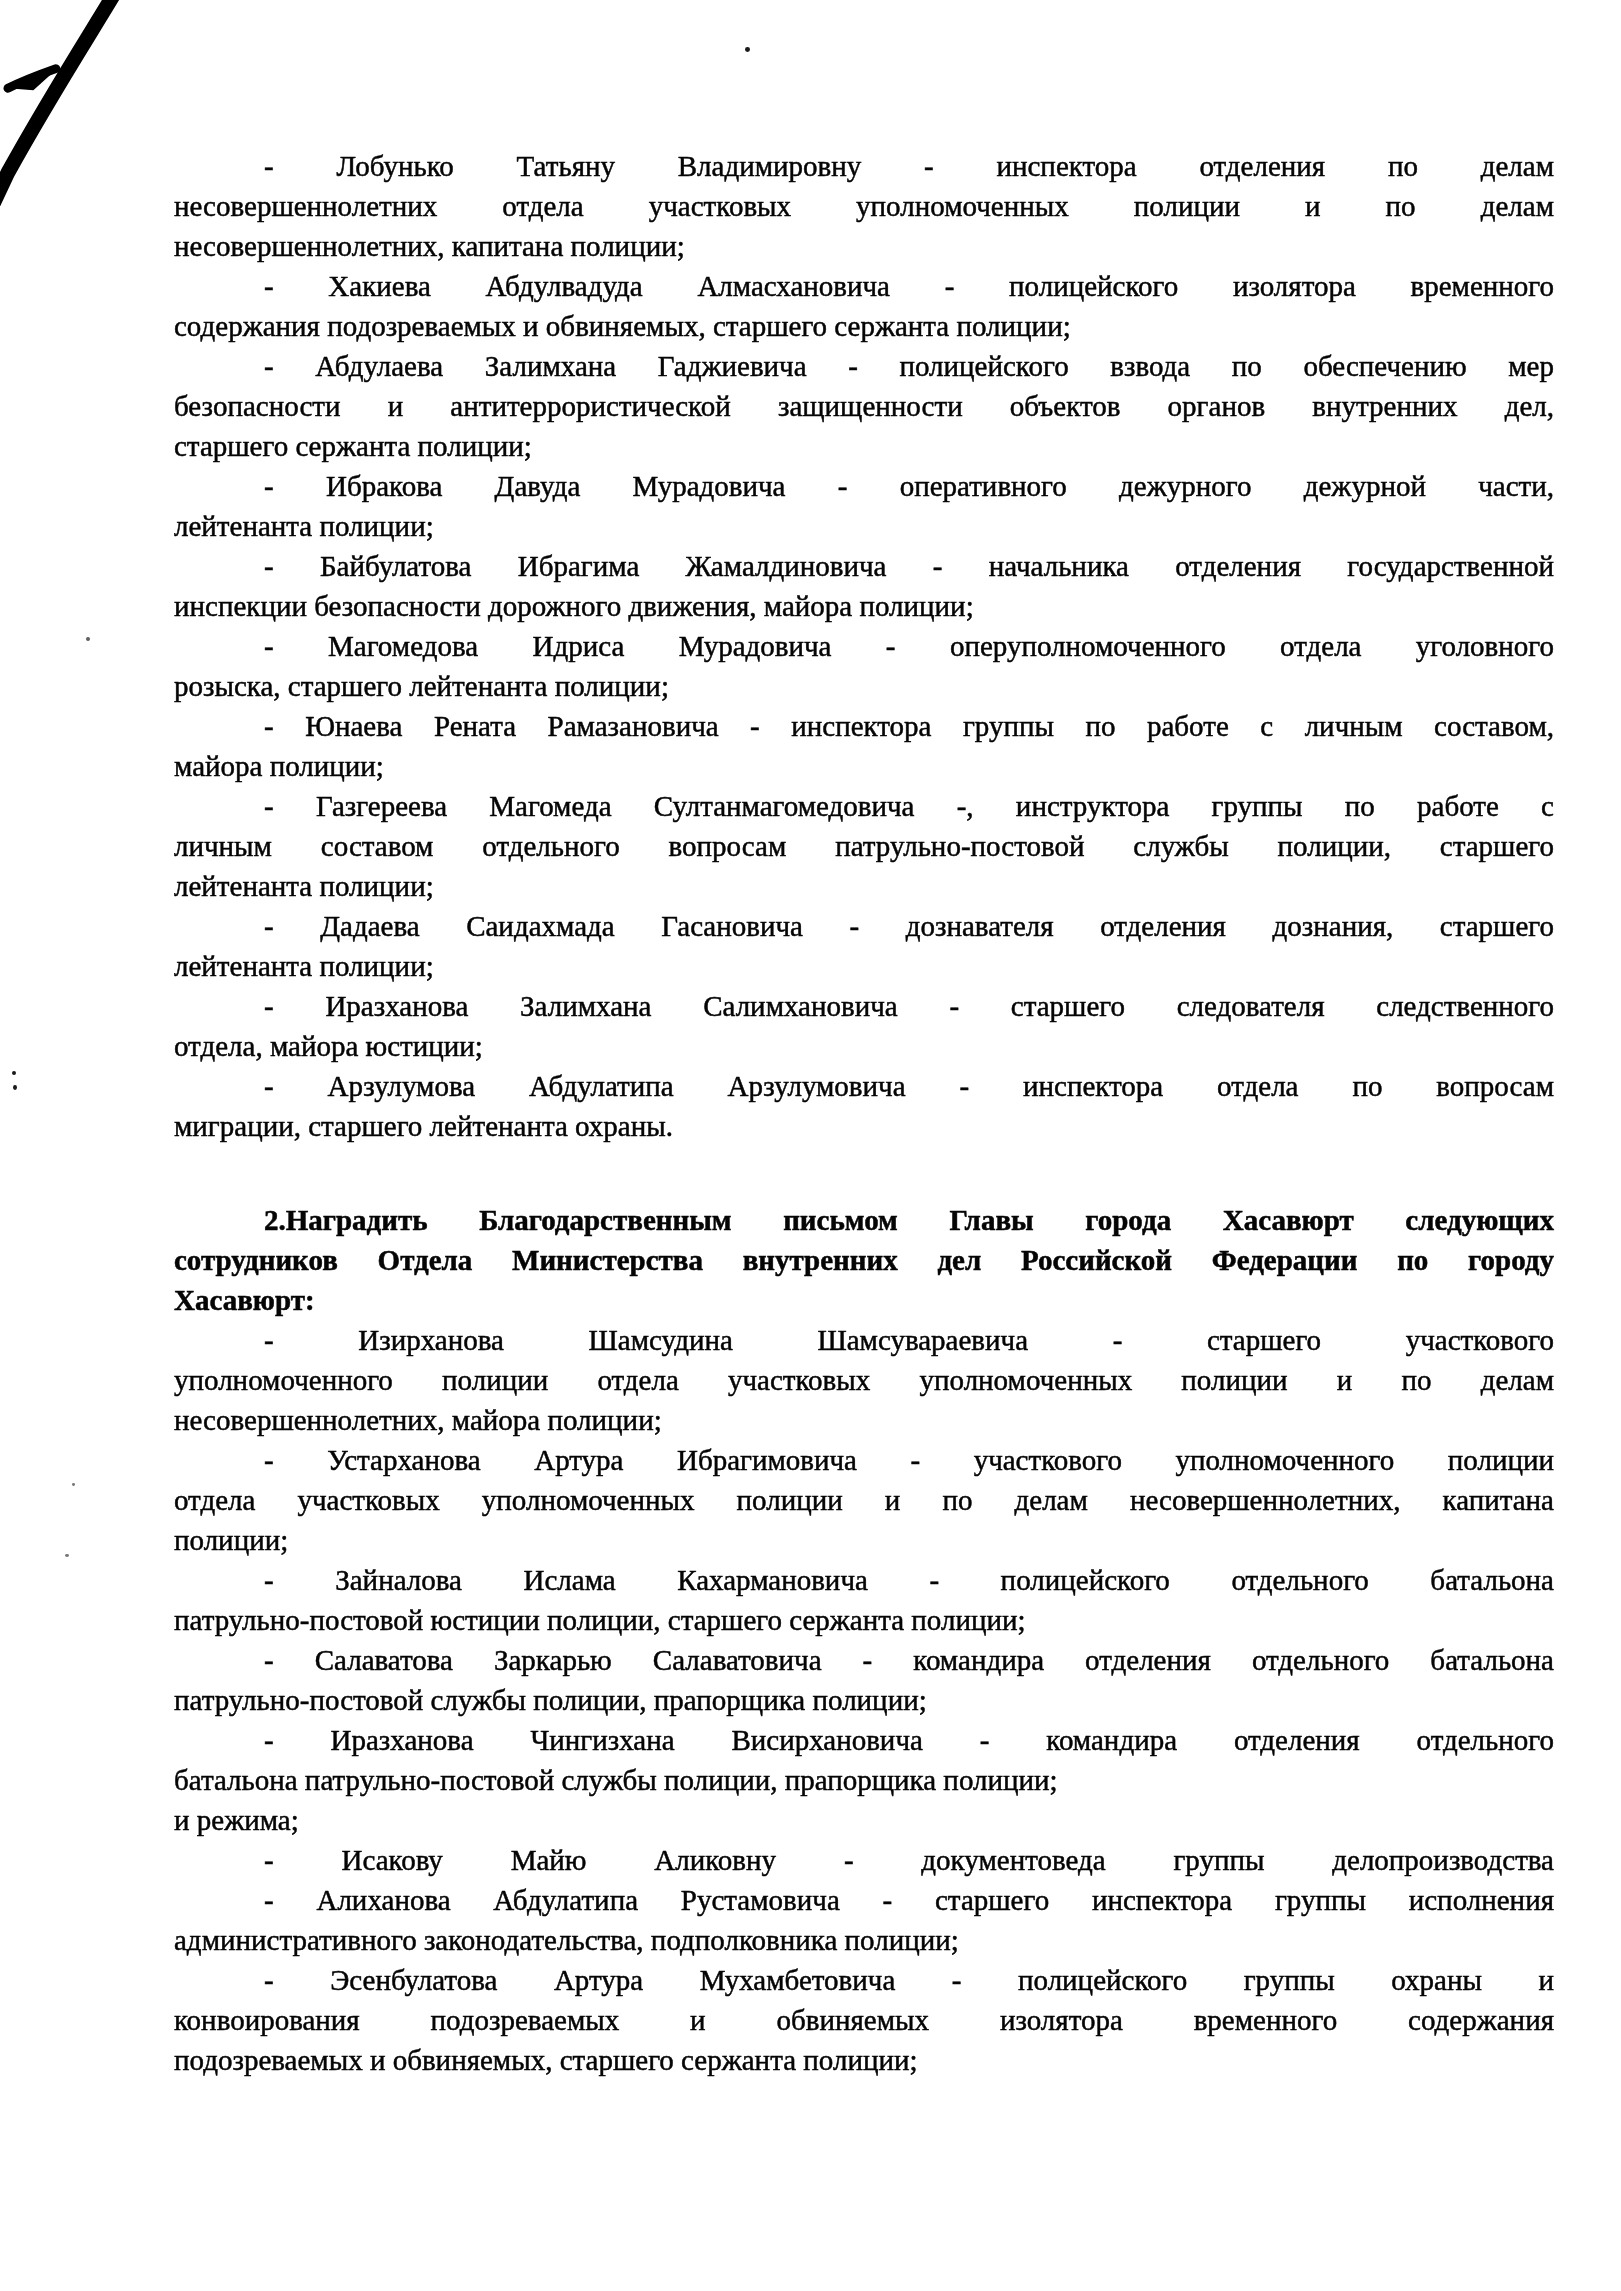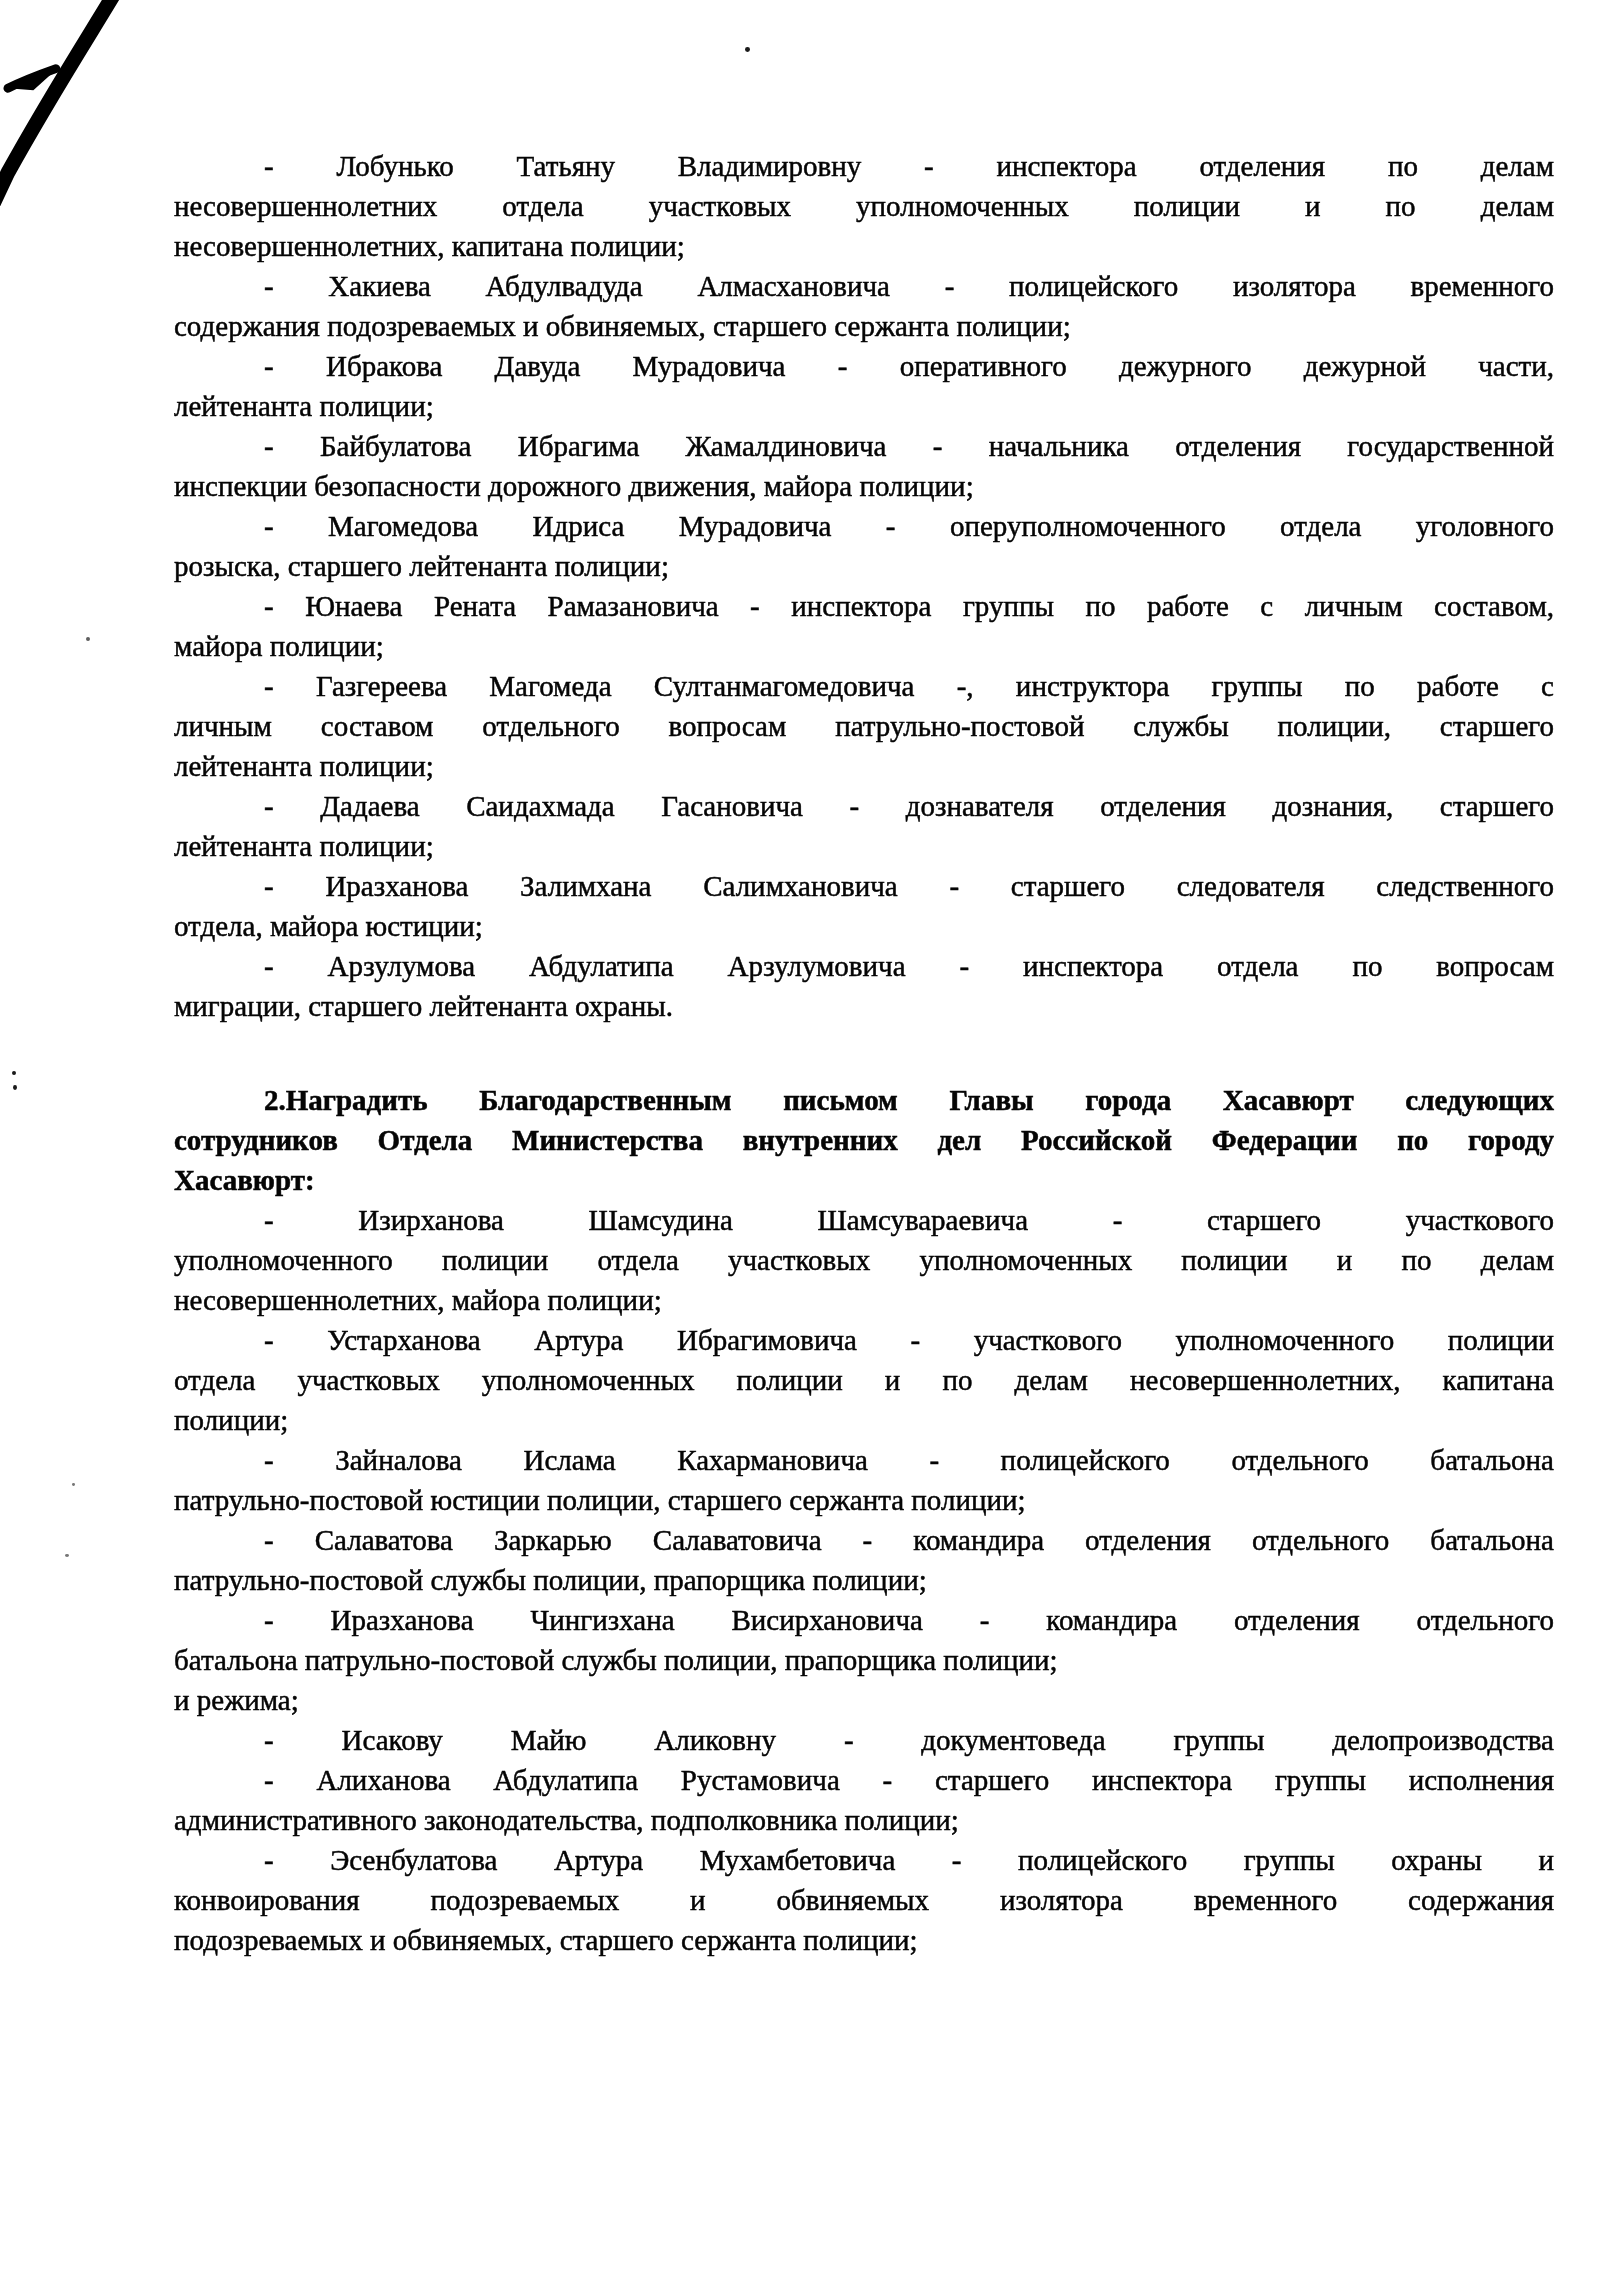--- a/index.html
+++ b/index.html
@@ -75,20 +75,25 @@
       <div class="paragraph">
         <div class="line par-first">- Лобунько Татьяну Владимировну - инспектора отделения по делам</div>
         <div class="line">несовершеннолетних отдела участковых уполномоченных полиции и по делам</div>
         <div class="line par-last">несовершеннолетних, капитана полиции;</div>
       </div>
       <div class="paragraph">
         <div class="line par-first">- Хакиева Абдулвадуда Алмасхановича - полицейского изолятора временного</div>
         <div class="line par-last">содержания подозреваемых и обвиняемых, старшего сержанта полиции;</div>
       </div>
       <div class="paragraph">
+        <div class="line par-first">- Абдулаева Залимхана Гаджиевича - полицейского взвода по обеспечению мер</div>
+        <div class="line">безопасности и антитеррористической защищенности объектов органов внутренних дел,</div>
+        <div class="line par-last">старшего сержанта полиции;</div>
+      </div>
+      <div class="paragraph">
         <div class="line par-first">- Ибракова Давуда Мурадовича - оперативного дежурного дежурной части,</div>
         <div class="line par-last">лейтенанта полиции;</div>
       </div>
       <div class="paragraph">
         <div class="line par-first">- Байбулатова Ибрагима Жамалдиновича - начальника отделения государственной</div>
         <div class="line par-last">инспекции безопасности дорожного движения, майора полиции;</div>
       </div>
       <div class="paragraph">
         <div class="line par-first">- Магомедова Идриса Мурадовича - оперуполномоченного отдела уголовного</div>
         <div class="line par-last">розыска, старшего лейтенанта полиции;</div>

